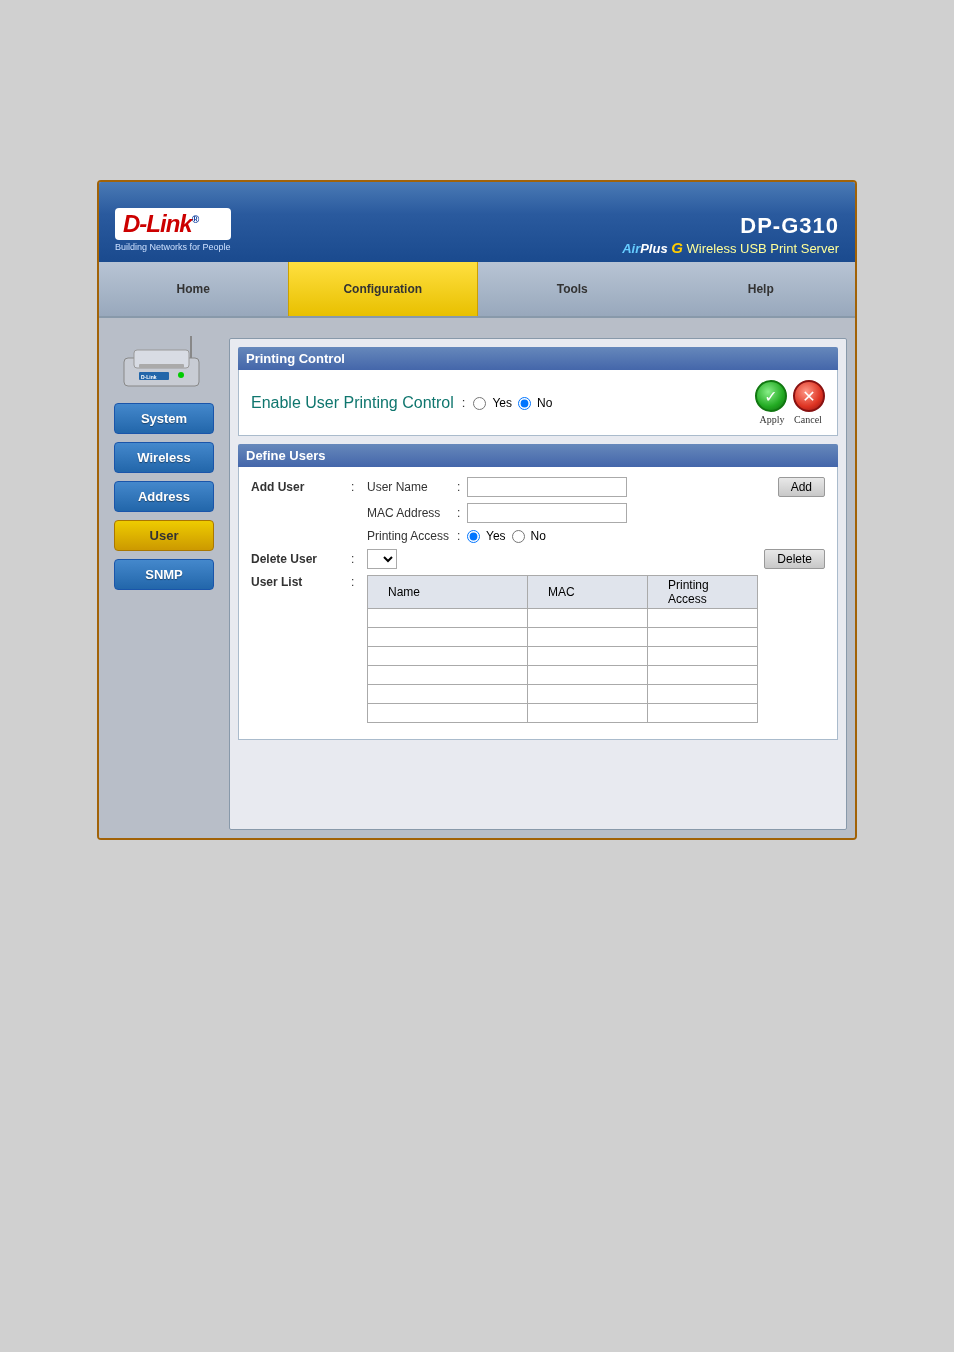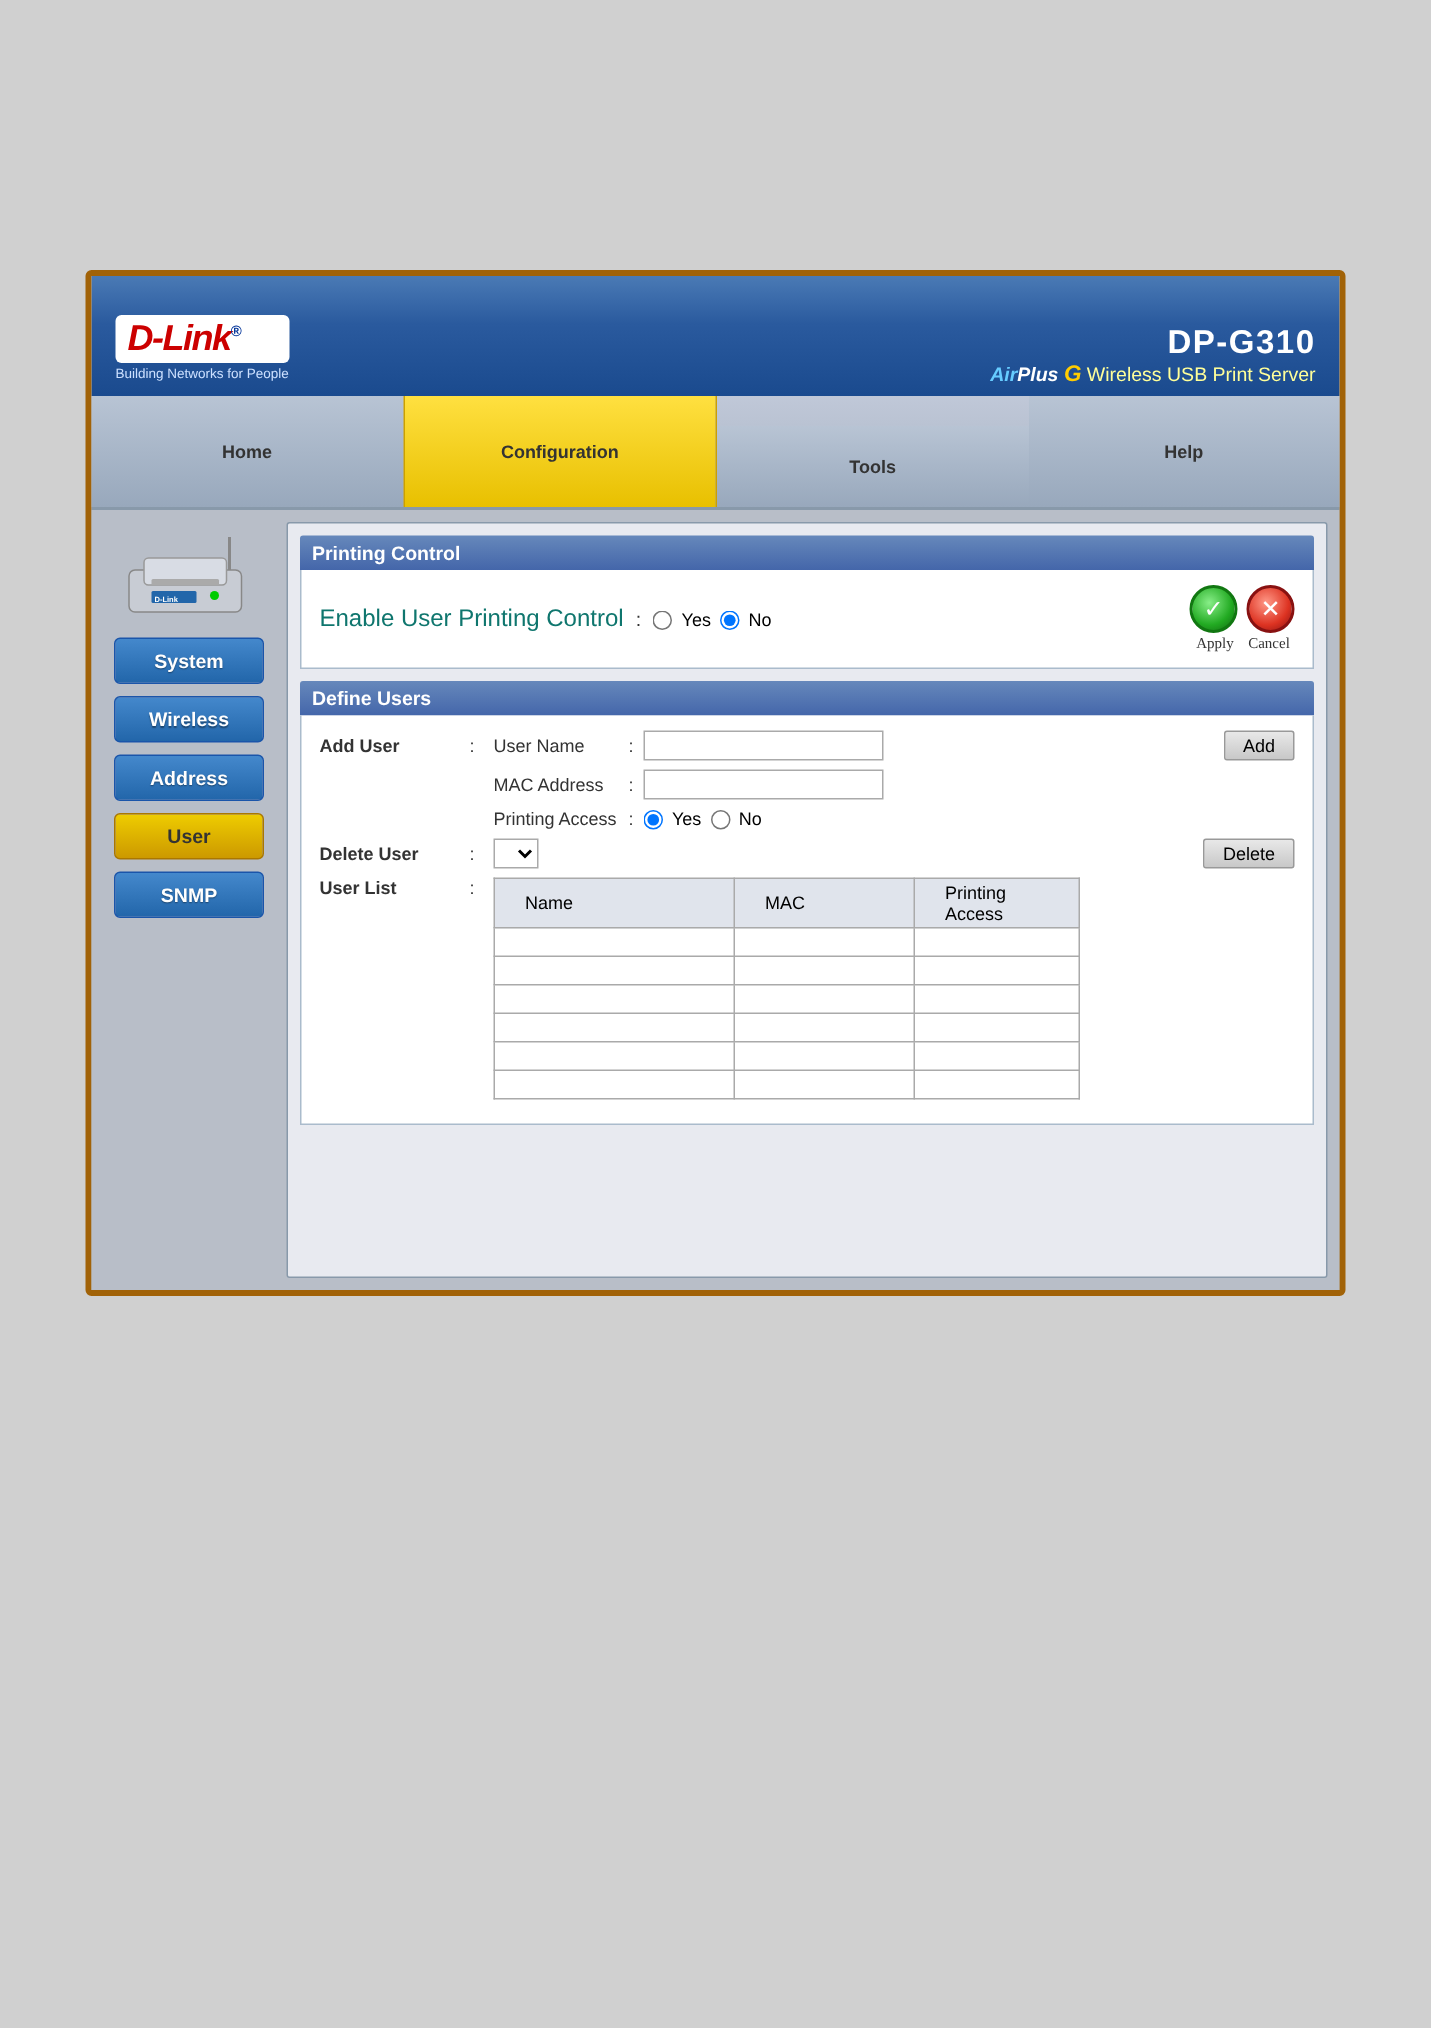--- a/index.html
+++ b/index.html
@@ -8,23 +8,23 @@
       font-family: Arial, sans-serif;
       font-size: 13px;
       display: flex;
       justify-content: center;
       align-items: flex-start;
       min-height: 1352px;
       padding-top: 180px;
     }
 
     .outer-frame {
-      width: 840px;
+      width: 760px;
       background: #b8bec8;
-      border: 4px solid #a16207;
+      border: 2px solid #a16207;
       border-radius: 4px;
       overflow: hidden;
     }
 
     
     .header {
       background: linear-gradient(180deg, #4a7ab5 0%, #2a5a9e 40%, #1a4a8e 100%);
       padding: 10px 16px 0 16px;
       display: flex;
       align-items: flex-end;
@@ -103,21 +103,20 @@
     }
     .nav-btn-config {
       background: linear-gradient(180deg, #ffe040 0%, #e8c000 100%);
       color: #333;
       border-left: 1px solid #cca000;
       border-right: 1px solid #cca000;
     }
     .nav-btn-tools {
       background: linear-gradient(180deg, #b8c4d4 0%, #98a8bc 100%);
       color: #333;
-      margin-top: 20px;
     }
     .nav-btn-help {
       background: linear-gradient(180deg, #b8c4d4 0%, #98a8bc 100%);
       color: #333;
     }
 
     
     .main-layout {
       display: flex;
       background: #b8bec8;
@@ -165,21 +164,21 @@
       background: linear-gradient(180deg, #eecc00 0%, #cc9900 100%);
       border: 1px solid #aa7700;
       color: #333;
       text-shadow: none;
     }
 
     
     .content {
       flex: 1;
       background: #e8eaf0;
-      margin: 8px 8px 8px 0;
+      margin: 20px 8px 8px 0;
       border: 1px solid #8899aa;
       border-radius: 2px;
       padding: 0;
       overflow: hidden;
     }
 
     .section {
       margin: 8px;
     }
 

